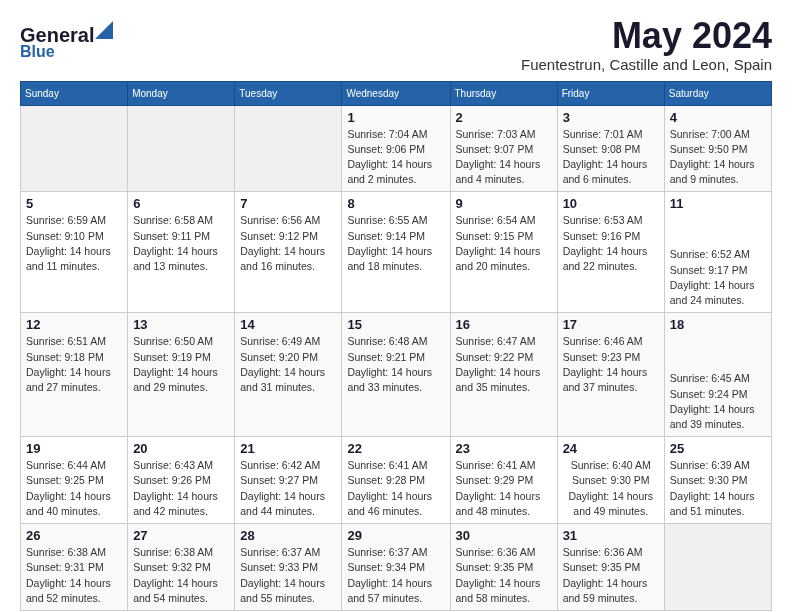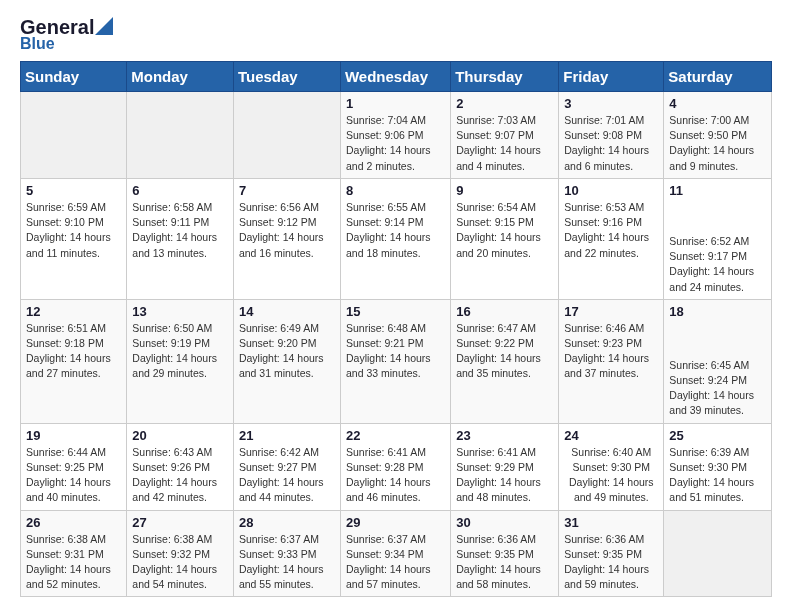--- a/index.html
+++ b/index.html
@@ -39,22 +39,22 @@
       border-collapse: collapse;
       font-size: 11px;
     }
     thead tr {
       background: #2563a8;
       color: #fff;
     }
     thead th {
       padding: 6px 4px;
       text-align: left;
-      font-size: 15px;
-      font-weight: bold;
+      font-size: 10px;
+      font-weight: normal;
       border: 1px solid #1a4a8a;
     }
     tbody td {
       border: 1px solid #ccc;
       vertical-align: top;
       padding: 4px 5px;
       width: 113px;
       min-height: 80px;
     }
     .day-num {
@@ -78,26 +78,30 @@
     .empty-cell {
       background: #f0f0f0 !important;
     }
   </style>
 </head>
 <body>
 
 <div class="header-section">
   <div class="logo">
     <div style="display:flex;align-items:center;">
-      <span style="font-size:20px;font-weight:bold;color:#1a1a2e;">General</span>
+      <span style="font-size:20px;font-weight:bold;color:#1a1a2e;margin-top:8px;">General</span>
       <svg width="18" height="18" viewBox="0 0 18 18" style="margin-left:1px;margin-top:-4px;">
         <polygon points="0,18 18,0 18,18" fill="#2563a8"></polygon>
       </svg>
     </div>
     <span style="font-size:16px;font-weight:bold;color:#2563a8;margin-top:-4px;">Blue</span>
+  </div>
+  <div class="title-section">
+    <div class="calendar-title">May 2024</div>
+    <div class="calendar-subtitle">Fuentestrun, Castille and Leon, Spain</div>
   </div>
 </div>
 
 <table>
   <thead>
     <tr>
       <th>Sunday</th>
       <th>Monday</th>
       <th>Tuesday</th>
       <th>Wednesday</th>

